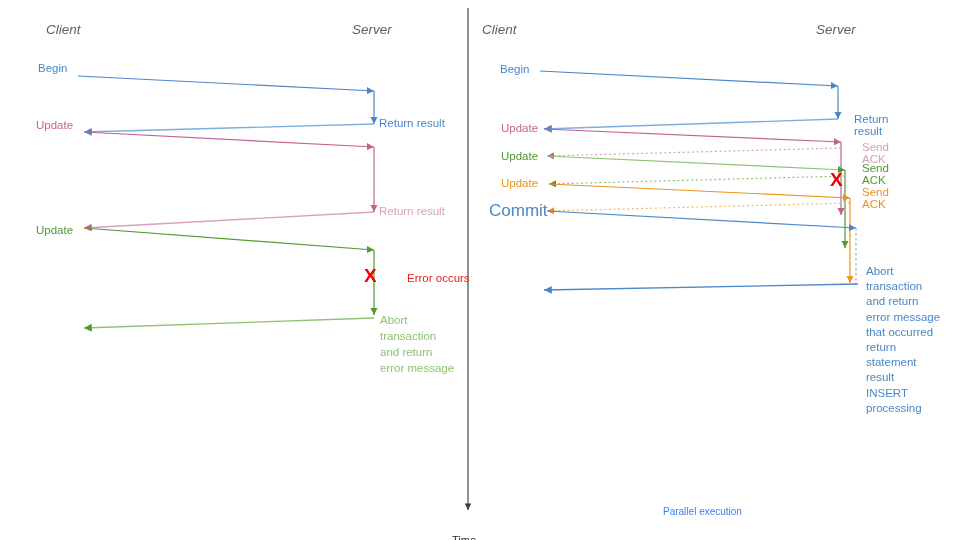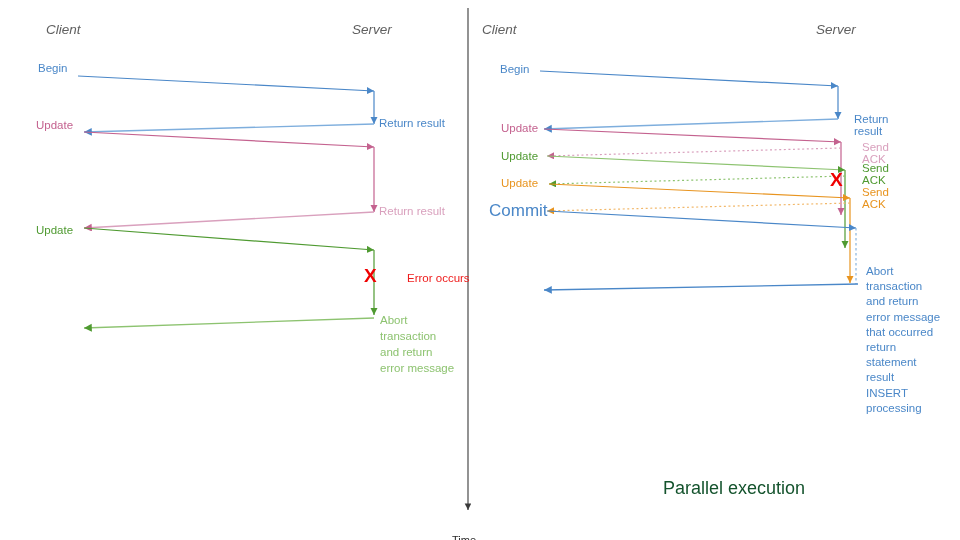--- a/index.html
+++ b/index.html
@@ -149,15 +149,15 @@
     <div>and return</div>
     <div>error message</div>
     <div>that occurred</div>
     <div>return</div>
     <div>statement</div>
     <div>result</div>
     <div>INSERT</div>
     <div>processing</div>
   </div>
 
-  <div style="position:absolute;left:663px;top:478px;font-size:18px;color:#14532d;">Parallel execution</div>
+  <div style="position:absolute;left:663px;top:506px;font-size:10px;color:#3b82f6;">Parallel execution</div>
 
 </div>
 
 </body></html>

